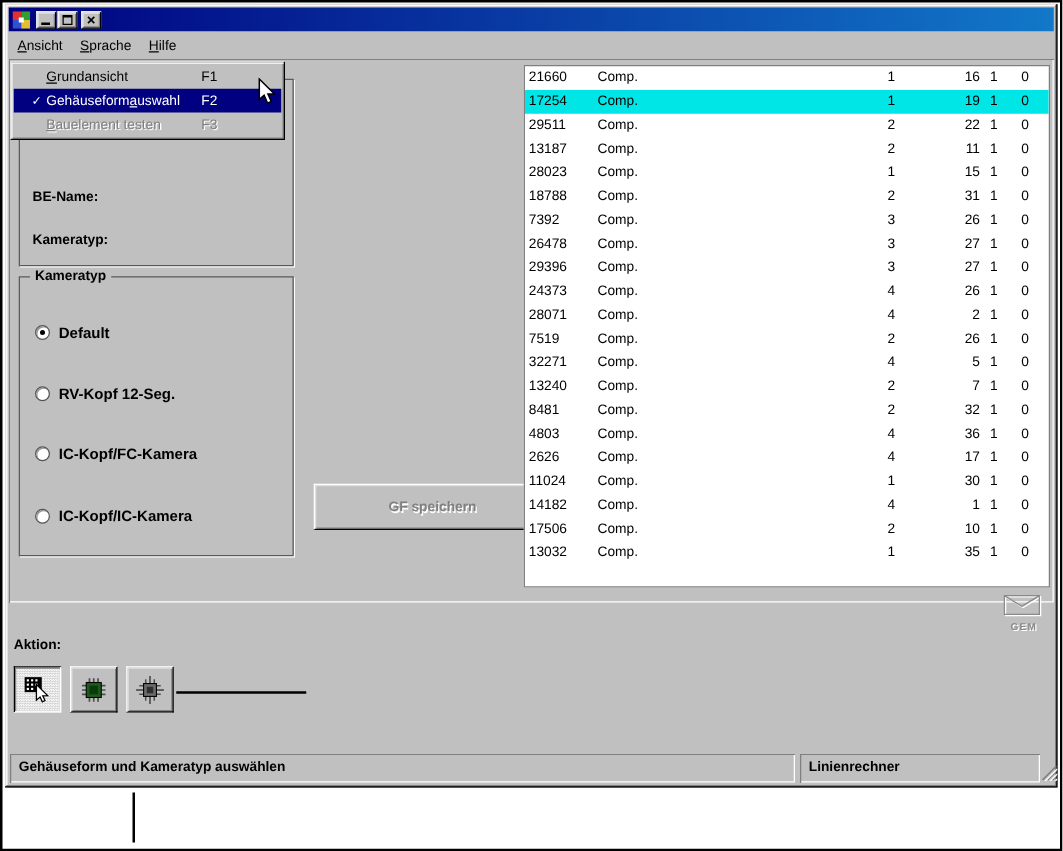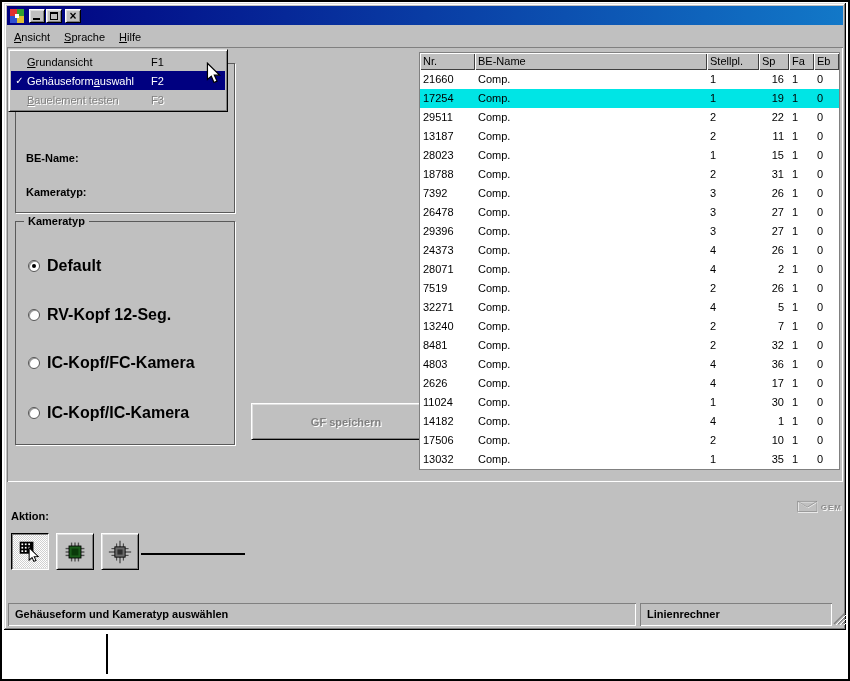--- a/index.html
+++ b/index.html
@@ -31,60 +31,60 @@
     box-shadow:inset 1px 1px 0 #808080,inset -1px -1px 0 #fff}
   .etched{border:1px solid #5a5a5a;box-shadow:1px 1px 0 #fff;box-sizing:border-box}
   .info-box{position:absolute;left:8px;top:16px;width:220px;height:150px}
   .lbl{position:absolute;font-size:11px;font-weight:bold;color:#000;white-space:nowrap}
   .kam-box{position:absolute;left:8px;top:174px;width:220px;height:224px}
   .kam-title{position:absolute;top:-7px;left:8px;background:var(--chrome,#c0c0c0);padding:0 4px;font-size:11px;font-weight:bold}
   .radio-row{position:absolute;left:12px;height:20px;display:flex;align-items:center;gap:7px;cursor:default}
   .radio{width:12px;height:12px;border-radius:50%;background:#fff;border:1px solid #555;
     box-shadow:inset 1px 1px 0 #9a9a9a;box-sizing:border-box;position:relative;flex:0 0 auto}
   .radio.checked::after{content:"";position:absolute;left:3px;top:3px;width:4px;height:4px;border-radius:50%;background:#000}
-  .radio-label{font-size:16px;font-weight:bold}
+  .radio-label{font-size:12px;font-weight:bold}
 
   .btn3d{position:absolute;display:flex;align-items:center;justify-content:center;background:var(--chrome,#c0c0c0);
     border:1px solid;border-color:#fff #000 #000 #fff;box-shadow:inset 1px 1px 0 #dfdfdf,inset -1px -1px 0 #808080;
     font-family:"Liberation Sans",sans-serif;font-size:11px;font-weight:bold;color:#000;box-sizing:border-box;cursor:default}
   .btn3d.disabled{color:#808080;text-shadow:1px 1px 0 #fff}
 
   
   .grid{position:absolute;left:412px;top:5px;width:421px;height:418px;background:#fff;border:1px solid #808080;
     box-sizing:border-box;overflow:hidden}
   .grid-header{display:flex;height:17px}
   .hcell{background:var(--chrome,#c0c0c0);box-shadow:inset 1px 1px 0 #fff,inset -1px -1px 0 #404040;
     font-size:11px;line-height:17px;padding-left:3px;box-sizing:border-box;flex:0 0 auto;white-space:nowrap;overflow:hidden;cursor:default}
   .grid-row{display:flex;height:19px}
   .grid-row.selected{background:var(--selection-cyan,#00e5e5)}
   .cell{font-size:11px;line-height:19px;padding-left:3px;box-sizing:border-box;flex:0 0 auto;white-space:nowrap;overflow:hidden}
   .c0{width:55px}.c1{width:232px}.c2{width:52px}
   .c3{width:30px}.c4{width:25px}.c5{width:25px}
   .cell.c3{text-align:right;padding-right:5px;padding-left:0}
 
   
-  .gem{position:absolute;left:792px;top:484px;width:46px;height:40px;display:flex;flex-direction:row;align-items:center}
+  .gem{position:absolute;left:792px;top:472px;width:46px;height:40px;display:flex;flex-direction:column;align-items:center}
   .gem-label{font-size:8px;font-weight:bold;color:#8a8a8a;text-shadow:1px 1px 0 #fff;letter-spacing:1px;margin-top:1px}
 
   .toolbar-btn{top:530px;width:38px;height:37px}
   .toolbar-btn.pressed{border-color:#000 #fff #fff #000;box-shadow:inset 1px 1px 0 #808080,inset -1px -1px 0 #dfdfdf;
     background-color:#e8e8e8;background-image:repeating-conic-gradient(#ffffff 0% 25%, #d0d0d0 0% 50%);background-size:2px 2px}
 
   .status-panel{position:absolute;top:600px;height:23px;background:var(--chrome,#c0c0c0);
     box-shadow:inset 1px 1px 0 #808080,inset -1px -1px 0 #fff;font-size:11px;font-weight:bold;line-height:23px;
     padding-left:7px;box-sizing:border-box;white-space:nowrap;overflow:hidden;cursor:default}
   .sp-left{left:4px;width:628px}
   .sp-right{left:636px;width:192px}
   .grip{position:absolute;left:829px;top:609px}
 
   
   .menu-popup{position:absolute;left:4px;top:46px;width:220px;background:var(--chrome,#c0c0c0);
     border:1px solid;border-color:#dfdfdf #000 #000 #dfdfdf;box-shadow:inset 1px 1px 0 #fff,inset -1px -1px 0 #808080;
     padding:2px;box-sizing:border-box;z-index:30}
-  .menu-item{display:flex;align-items:center;height:19px;font-size:11px;padding:0 1px;cursor:default}
+  .menu-item{display:flex;align-items:center;height:19px;font-size:11px;padding:0 11px;cursor:default}
   .mi-check{width:15px;text-align:center;font-size:10px;flex:0 0 auto}
   .mi-label{width:124px;white-space:nowrap;flex:0 0 auto}
   .mi-shortcut{flex:1}
   .menu-item.highlighted{background:var(--menu-highlight,#000080);color:#fff}
   .menu-item.disabled{color:#808080;text-shadow:1px 1px 0 #fff}
 
   
   .cursor{position:absolute;left:204px;top:60px;z-index:40}
   .callout-h{position:absolute;left:139px;top:551px;width:104px;height:2px;background:#000;z-index:20}
   .callout-v{position:absolute;left:104px;top:632px;width:2px;height:40px;background:#000;z-index:20}
@@ -141,31 +141,23 @@
         <div class="radio-row" style="top:131px">
           <span class="radio"></span>
           <span class="radio-label">IC-Kopf/FC-Kamera</span>
         </div>
         <div class="radio-row" style="top:181px">
           <span class="radio"></span>
           <span class="radio-label">IC-Kopf/IC-Kamera</span>
         </div>
       </div>
 
-      <button class="btn3d disabled" style="left:244px;top:356px;width:190px;height:37px">GF speichern</button>
+      <button class="btn3d disabled" style="left:244px;top:340px;width:190px;height:37px">GF speichern</button>
 
       <div class="grid">
-        <div class="grid-header">
-          <span class="hcell c0">Nr.</span>
-          <span class="hcell c1">BE-Name</span>
-          <span class="hcell c2">Stellpl.</span>
-          <span class="hcell c3">Sp</span>
-          <span class="hcell c4">Fa</span>
-          <span class="hcell c5">Eb</span>
-        </div>
         <div class="grid-body">
             <div class="grid-row">
               <span class="cell c0">21660</span>
               <span class="cell c1">Comp.</span>
               <span class="cell c2">1</span>
               <span class="cell c3">16</span>
               <span class="cell c4">1</span>
               <span class="cell c5">0</span>
             </div>
             <div class="grid-row selected">

